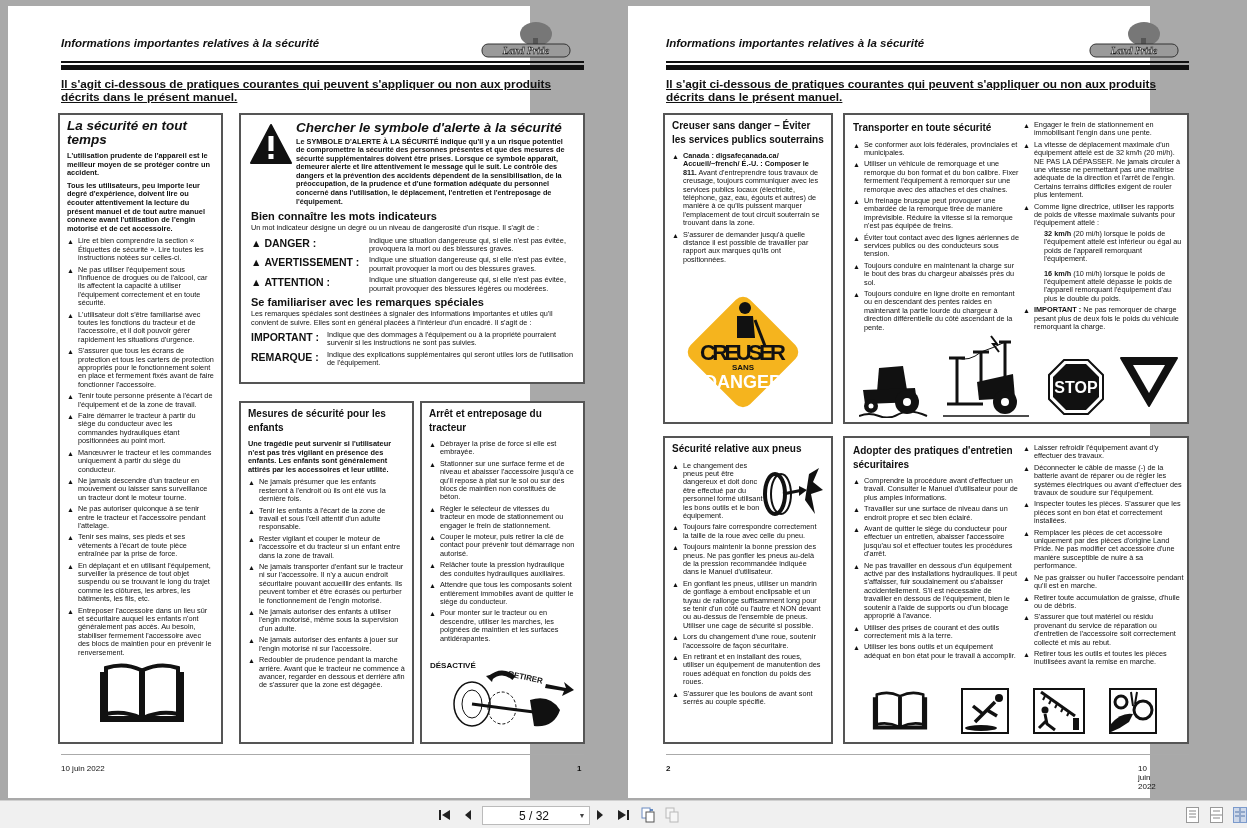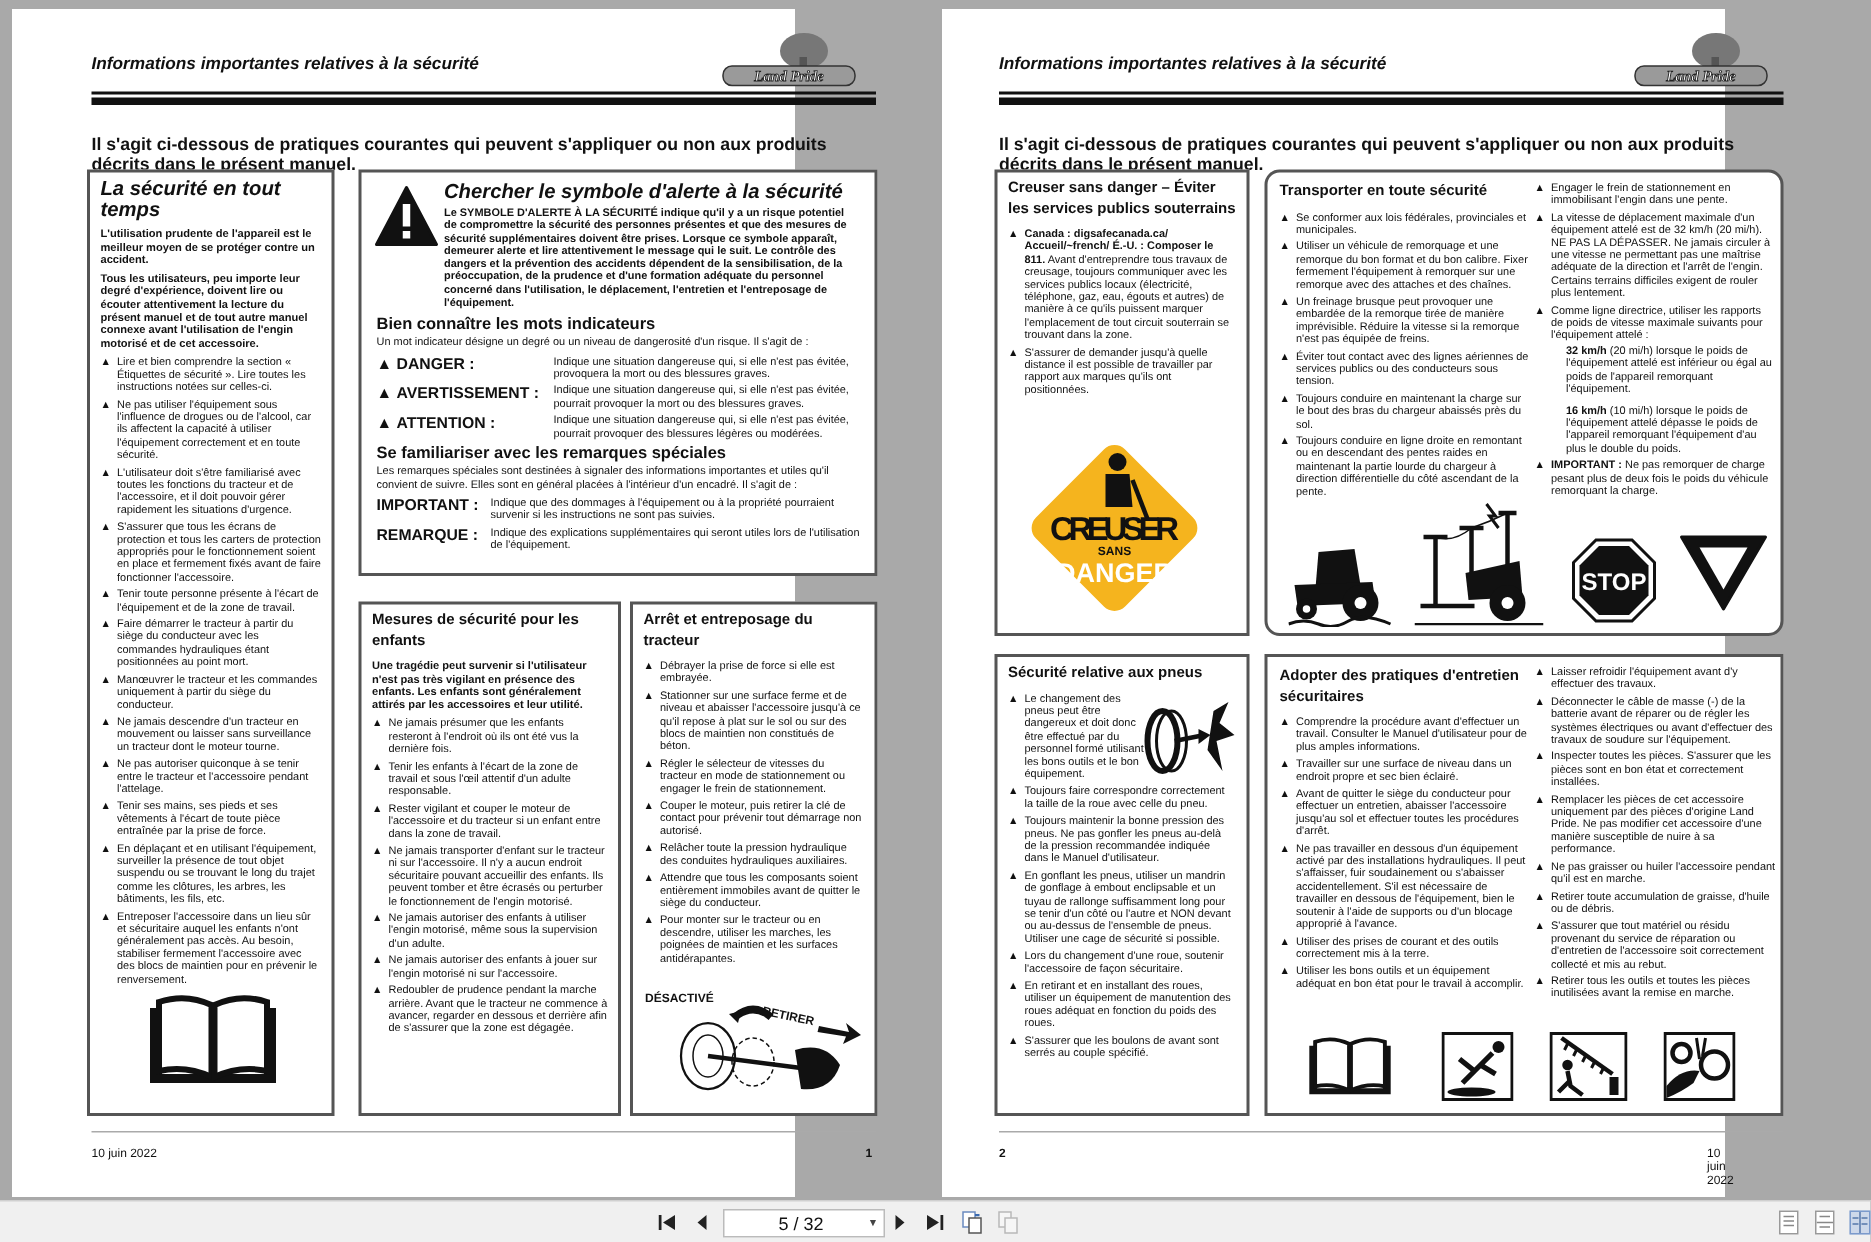--- a/index.html
+++ b/index.html
@@ -5,21 +5,21 @@
   * { box-sizing: border-box; margin: 0; padding: 0; }
   html, body { width: 1247px; height: 828px; overflow: hidden; background: #a8a8a8; font-family: "Liberation Sans", sans-serif; color: #111; }
   .viewer { position: absolute; left: 0; top: 0; width: 1247px; height: 800px; background: #a9a9a9; }
   .page { position: absolute; top: 6px; width: 522px; height: 792px; background: #fff; }
   .page.left { left: 8px; }
   .page.right { left: 628px; }
   .hdr-title { position: absolute; top: 31px; font-size: 11.5px; font-weight: bold; font-style: italic; }
   .logo { position: absolute; top: 14px; width: 96px; height: 42px; }
   .rule-thin { position: absolute; height: 2px; background: #111; top: 55px; }
   .rule-thick { position: absolute; height: 5px; background: #111; top: 59px; }
-  .intro { position: absolute; top: 84px; font-size: 11.8px; font-weight: bold; line-height: 13px; }
+  .intro { position: absolute; top: 72px; font-size: 11.8px; font-weight: bold; line-height: 13px; text-decoration: underline; }
   .box { position: absolute; border: 2px solid #555; background: #fff; padding: 4px 7px; overflow: hidden; }
   .box h2 { font-size: 10px; font-weight: bold; line-height: 13.5px; margin-bottom: 6px; }
   .box h2.italic { font-style: italic; font-size: 13.5px; }
   .box .lead { font-size: 7.4px; font-weight: bold; line-height: 8.6px; margin-bottom: 4px; }
   .box ul { list-style: none; }
   .box li { position: relative; padding-left: 11px; font-size: 7.3px; line-height: 8.4px; margin-bottom: 3px; }
   .box li .tri { position: absolute; left: 0; top: 1px; font-size: 7px; }
   .footer { position: absolute; top: 758px; font-size: 8px; }
   .foot-rule { position: absolute; top: 748px; height: 1px; background: #aaa; }
   .sig-h { font-size: 11px; font-weight: bold; margin: 3px 0 2px; }
@@ -191,21 +191,21 @@
         <rect x="24" y="24" width="84" height="84" rx="10" transform="rotate(45 66 66)" fill="#f5b41e"></rect>
         <circle cx="68" cy="22" r="6" fill="#111"></circle>
         <path d="M60 30 L76 30 L78 52 L60 52 Z" fill="#111"></path>
         <path d="M78 34 L88 60" stroke="#111" stroke-width="3"></path>
         <text x="66" y="74" font-size="22" font-weight="bold" text-anchor="middle" fill="#111" font-family="Liberation Sans, sans-serif" textLength="86">CREUSER</text>
         <text x="66" y="84" font-size="8" font-weight="bold" text-anchor="middle" fill="#111" font-family="Liberation Sans, sans-serif">SANS</text>
         <text x="66" y="102" font-size="18" font-weight="bold" text-anchor="middle" fill="#fff" font-family="Liberation Sans, sans-serif">DANGER</text>
       </svg>
     </div>
 
-    <div class="box" style="left:215px; top:107px; width:346px; height:311px;border-radius:10px;">
+    <div class="box" style="left:215px; top:107px; width:346px; height:311px;">
       <div style="position:absolute; left:8px; top:6px; width:168px;">
         <h2>Transporter en toute sécurité</h2>
         <ul>
           <li><span class="tri">▲</span><span>Se conformer aux lois fédérales, provinciales et municipales.</span></li>
           <li><span class="tri">▲</span><span>Utiliser un véhicule de remorquage et une remorque du bon format et du bon calibre. Fixer fermement l'équipement à remorquer sur une remorque avec des attaches et des chaînes.</span></li>
           <li><span class="tri">▲</span><span>Un freinage brusque peut provoquer une embardée de la remorque tirée de manière imprévisible. Réduire la vitesse si la remorque n'est pas équipée de freins.</span></li>
           <li><span class="tri">▲</span><span>Éviter tout contact avec des lignes aériennes de services publics ou des conducteurs sous tension.</span></li>
           <li><span class="tri">▲</span><span>Toujours conduire en maintenant la charge sur le bout des bras du chargeur abaissés près du sol.</span></li>
           <li><span class="tri">▲</span><span>Toujours conduire en ligne droite en remontant ou en descendant des pentes raides en maintenant la partie lourde du chargeur à direction différentielle du côté ascendant de la pente.</span></li>
         </ul>

